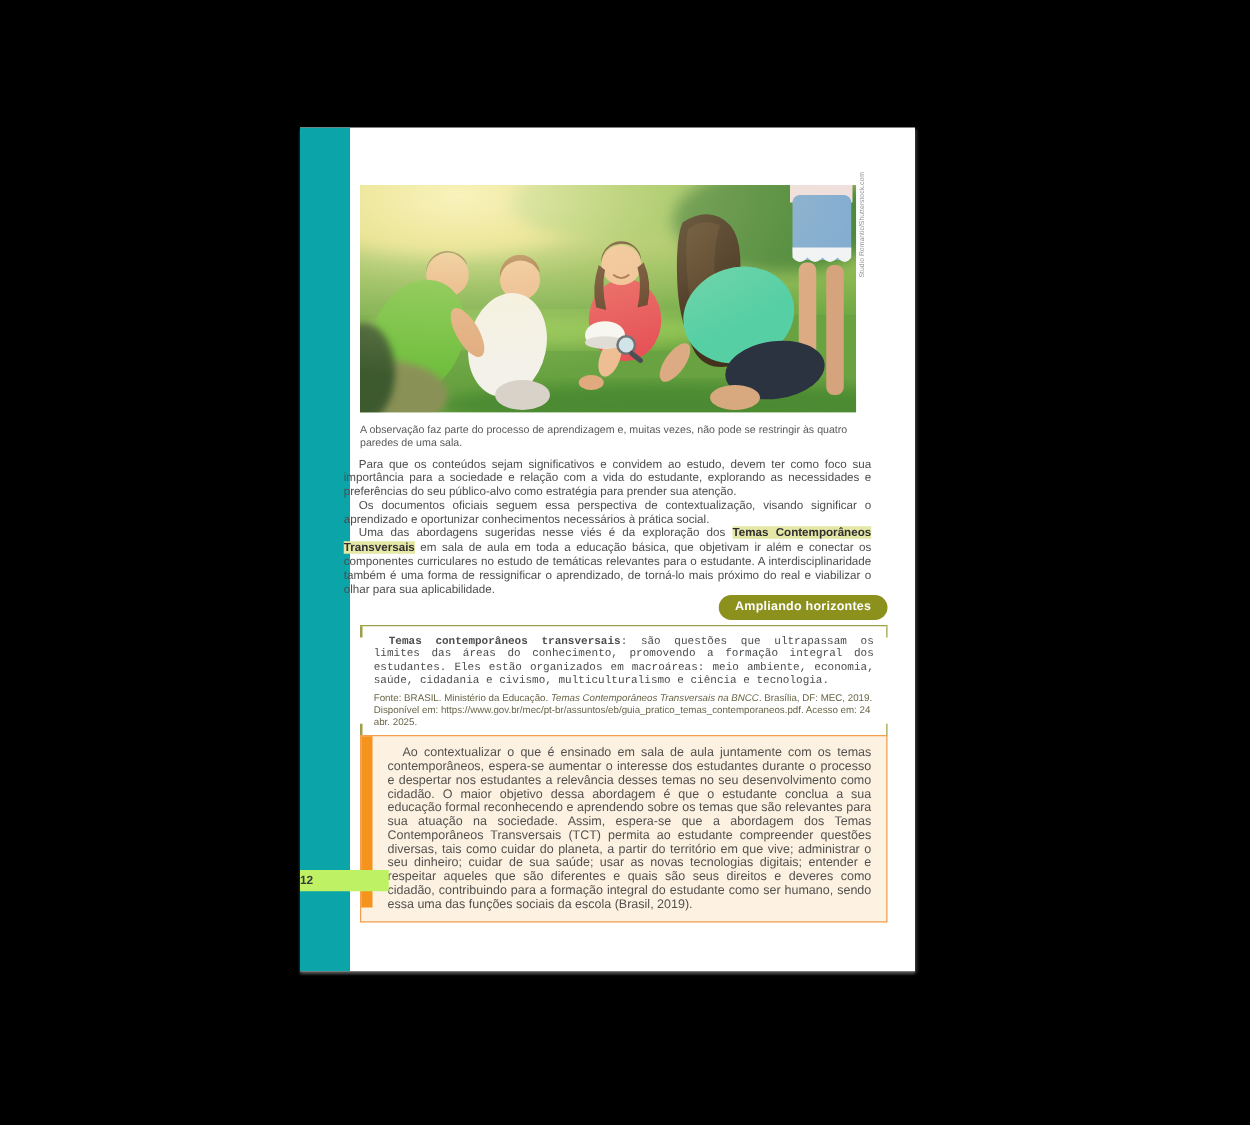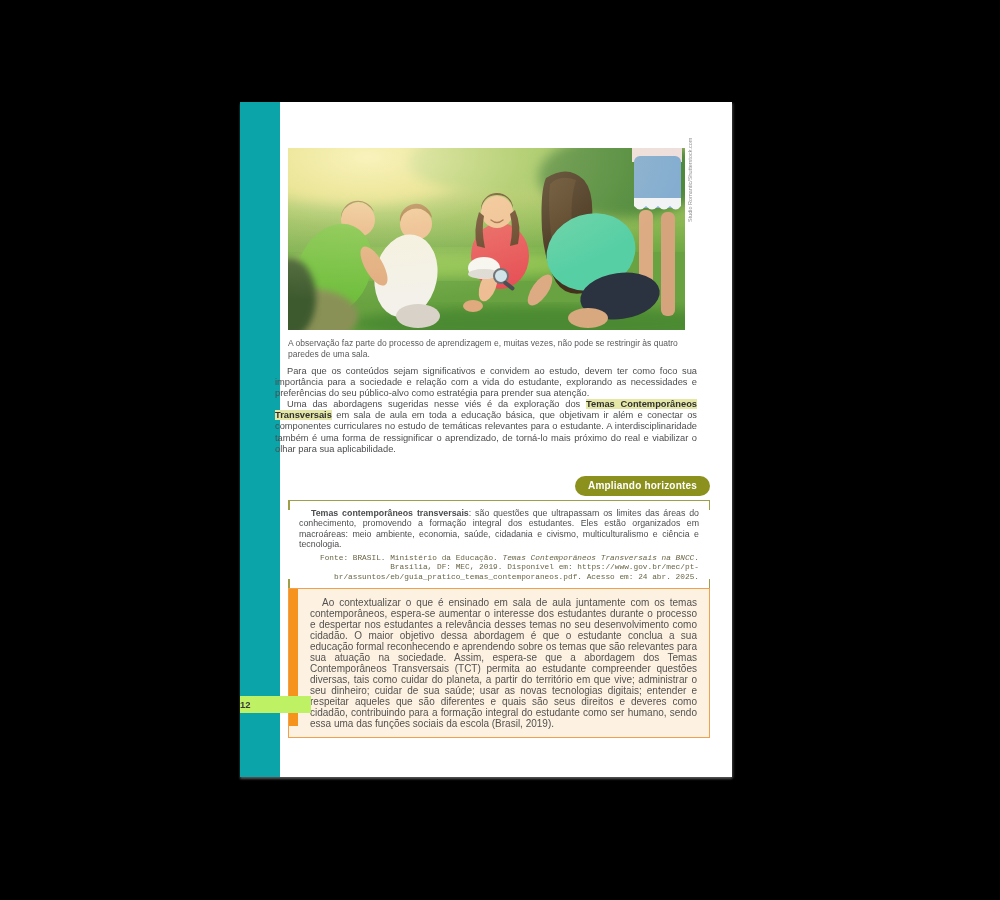--- a/index.html
+++ b/index.html
@@ -36,22 +36,22 @@
     letter-spacing:.2px;
   }
   .box1{
     position:absolute;left:48px;top:398px;width:422px;box-sizing:border-box;
     border-top:1.5px solid #9da048;border-bottom:1.5px solid #9da048;
     padding:7px 11px 6px;
   }
   .box1 .stub{position:absolute;width:1.5px;height:9px;background:#9da048;}
   .stub.tl{left:0;top:0;} .stub.tr{right:0;top:0;}
   .stub.bl{left:0;bottom:0;} .stub.br{right:0;bottom:0;}
-  .box1-body{margin:0;font-size:8.8px;line-height:10.4px;color:#4c4d4f;text-align:justify;text-indent:12px;}
-  .fonte{margin:4px 0 0;font-size:7.8px;line-height:9.6px;color:#6a6547;text-align:right;font-family:Liberation Mono, monospace;}
+  .box1-body{margin:0;font-size:8.8px;line-height:10.4px;color:#4c4d4f;text-align:justify;text-indent:12px;font-family:Liberation Mono, monospace;}
+  .fonte{margin:4px 0 0;font-size:7.8px;line-height:9.6px;color:#6a6547;}
   .fonte .ital{font-style:italic;}
   .box2{
     position:absolute;left:48px;top:486px;width:422px;box-sizing:border-box;
     background:#fdf2e2;border:1.5px solid #f2a04d;padding:8px 12px 8px 21px;
   }
   .box2bar{position:absolute;left:0;top:0;width:9px;height:calc(100% - 11px);background:#f6931d;}
   .box2 p{margin:0;font-size:10px;line-height:11px;color:#53514f;text-align:justify;text-indent:12px;}
   .pagebar{
     position:absolute;left:0;top:594px;width:71px;height:17px;background:#bef264;
     text-align:left;line-height:17px;font-size:9.5px;font-weight:bold;color:#3a3a3c;
@@ -135,20 +135,21 @@
       <ellipse cx="2" cy="150" rx="26" ry="40" fill="#3c5a2e" filter="url(#blur3)"></ellipse>
       <rect x="0" y="0" width="397" height="182" fill="url(#sun)"></rect>
     </svg>
   </div>
   <div class="credit">Studio Romantic/Shutterstock.com</div>
 
   <div class="caption">A observação faz parte do processo de aprendizagem e, muitas vezes, não pode se restringir às quatro paredes de uma sala.</div>
 
   <div class="bodytext">
     <p>Para que os conteúdos sejam significativos e convidem ao estudo, devem ter como foco sua importância para a sociedade e relação com a vida do estudante, explorando as necessidades e preferências do seu público-alvo como estratégia para prender sua atenção.</p>
+    <p>Os documentos oficiais seguem essa perspectiva de contextualização, visando significar o aprendizado e oportunizar conhecimentos necessários à prática social.</p>
     <p><span>Uma das abordagens sugeridas nesse viés é da exploração dos </span><span class="hl">Temas Contemporâneos Transversais</span><span> em sala de aula em toda a educação básica, que objetivam ir além e conectar os componentes curriculares no estudo de temáticas relevantes para o estudante. A interdisciplinaridade também é uma forma de ressignificar o aprendizado, de torná-lo mais próximo do real e viabilizar o olhar para sua aplicabilidade.</span></p>
   </div>
 
   <div class="badge">Ampliando horizontes</div>
 
   <div class="box1">
     <div class="stub tl"></div>
     <div class="stub tr"></div>
     <div class="stub bl"></div>
     <div class="stub br"></div>

